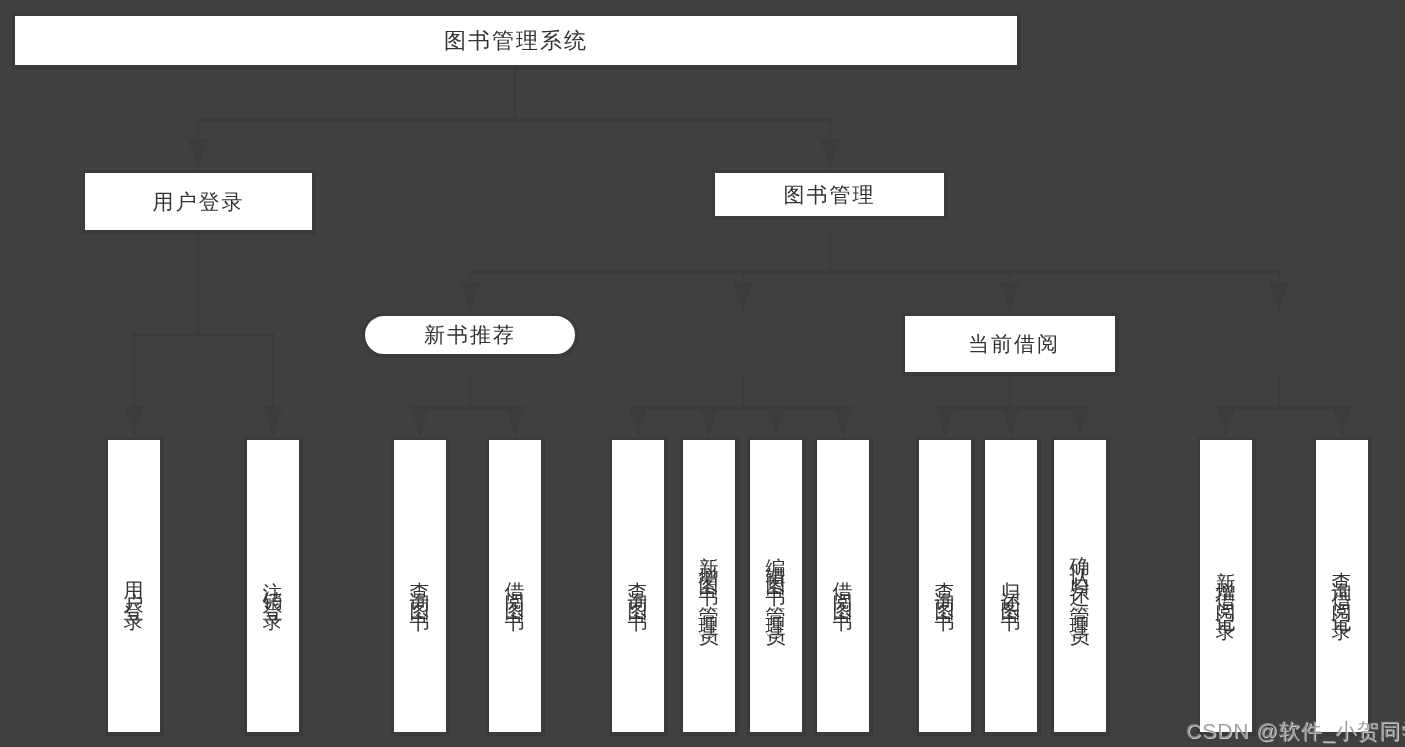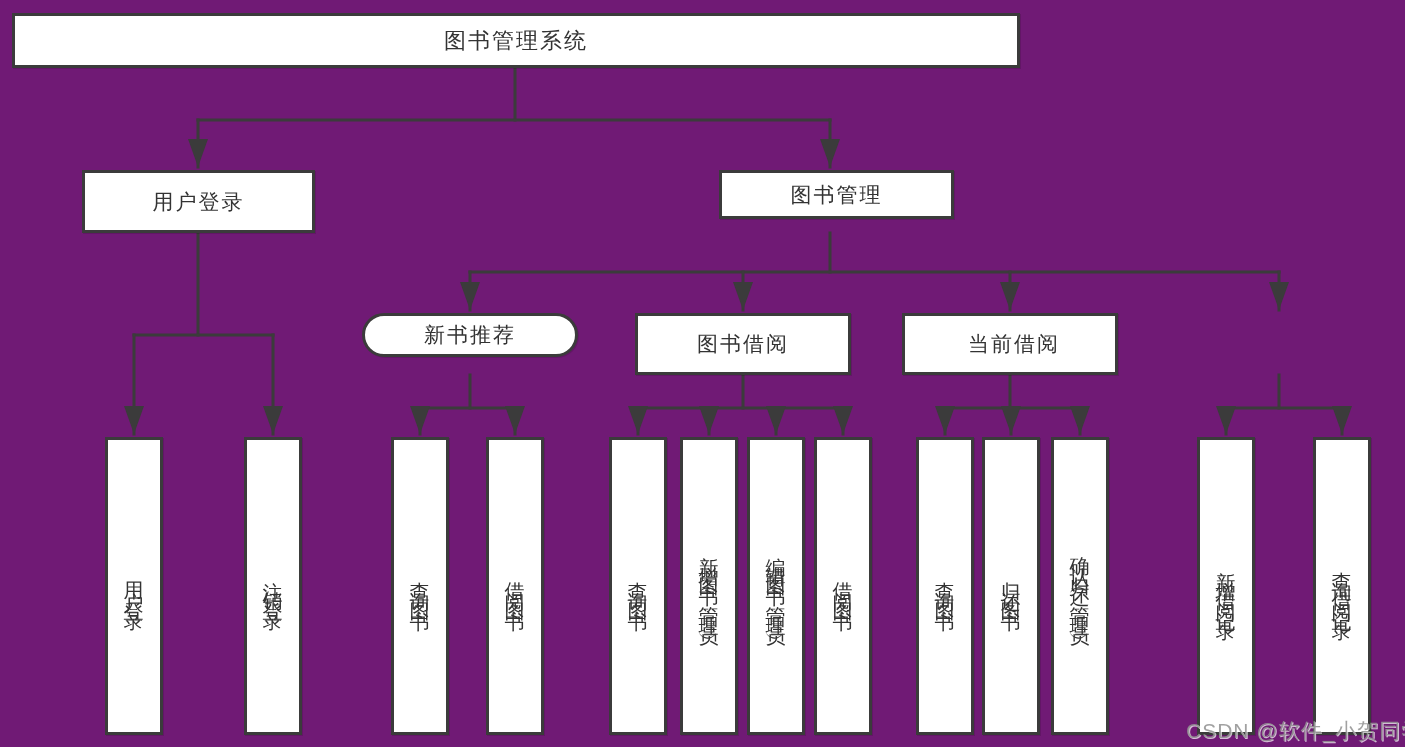--- a/index.html
+++ b/index.html
@@ -5,21 +5,21 @@
   html, body {
     margin: 0;
     padding: 0;
     background: #ffffff;
     font-family: "Liberation Sans", sans-serif;
   }
   .canvas {
     position: relative;
     width: 1405px;
     height: 747px;
-    background: #701a75;
+    background: #404040;
     overflow: hidden;
   }
   .connectors {
     position: absolute;
     left: 0;
     top: 0;
   }
   .box {
     position: absolute;
     box-sizing: border-box;
@@ -34,21 +34,21 @@
   .hnode {
     font-size: 21px;
     letter-spacing: 2px;
     white-space: nowrap;
   }
   .root {
     left: 12px; top: 13px; width: 1008px; height: 55px;
     font-size: 22px;
   }
   .n-user-login   { left: 82px;  top: 170px; width: 233px; height: 63px; }
-  .n-book-mgmt    { left: 712px; top: 170px; width: 235px; height: 49px; margin-left: 7px; }
+  .n-book-mgmt    { left: 712px; top: 170px; width: 235px; height: 49px; }
   .n-newbook      { left: 362px; top: 313px; width: 216px; height: 44px; border-radius: 25px; }
   .n-borrowing    { left: 635px; top: 313px; width: 216px; height: 62px; }
   .n-current      { left: 902px; top: 313px; width: 216px; height: 62px; padding-left: 8px; }
   .n-records      { left: 1172px; top: 313px; width: 214px; height: 62px; }
   .vnode {
     top: 437px;
     width: 58px;
     height: 298px;
     writing-mode: vertical-lr;
     text-orientation: mixed;
@@ -122,21 +122,20 @@
       <line x1="1342" y1="408" x2="1342" y2="434" marker-end="url(#arrow)"></line>
     </g>
   </svg>
 
   <div class="box hnode root">图书管理系统</div>
 
   <div class="box hnode n-user-login">用户登录</div>
   <div class="box hnode n-book-mgmt">图书管理</div>
 
   <div class="box hnode n-newbook">新书推荐</div>
-  <div class="box hnode n-borrowing">图书借阅</div>
   <div class="box hnode n-current">当前借阅</div>
 
   <div class="box vnode" style="left:105px">用户登录</div>
   <div class="box vnode" style="left:244px">注销登录</div>
 
   <div class="box vnode" style="left:391px">查询图书</div>
   <div class="box vnode" style="left:486px">借阅图书</div>
 
   <div class="box vnode" style="left:609px">查询图书</div>
   <div class="box vnode" style="left:680px">新增图书（管理员）</div>

